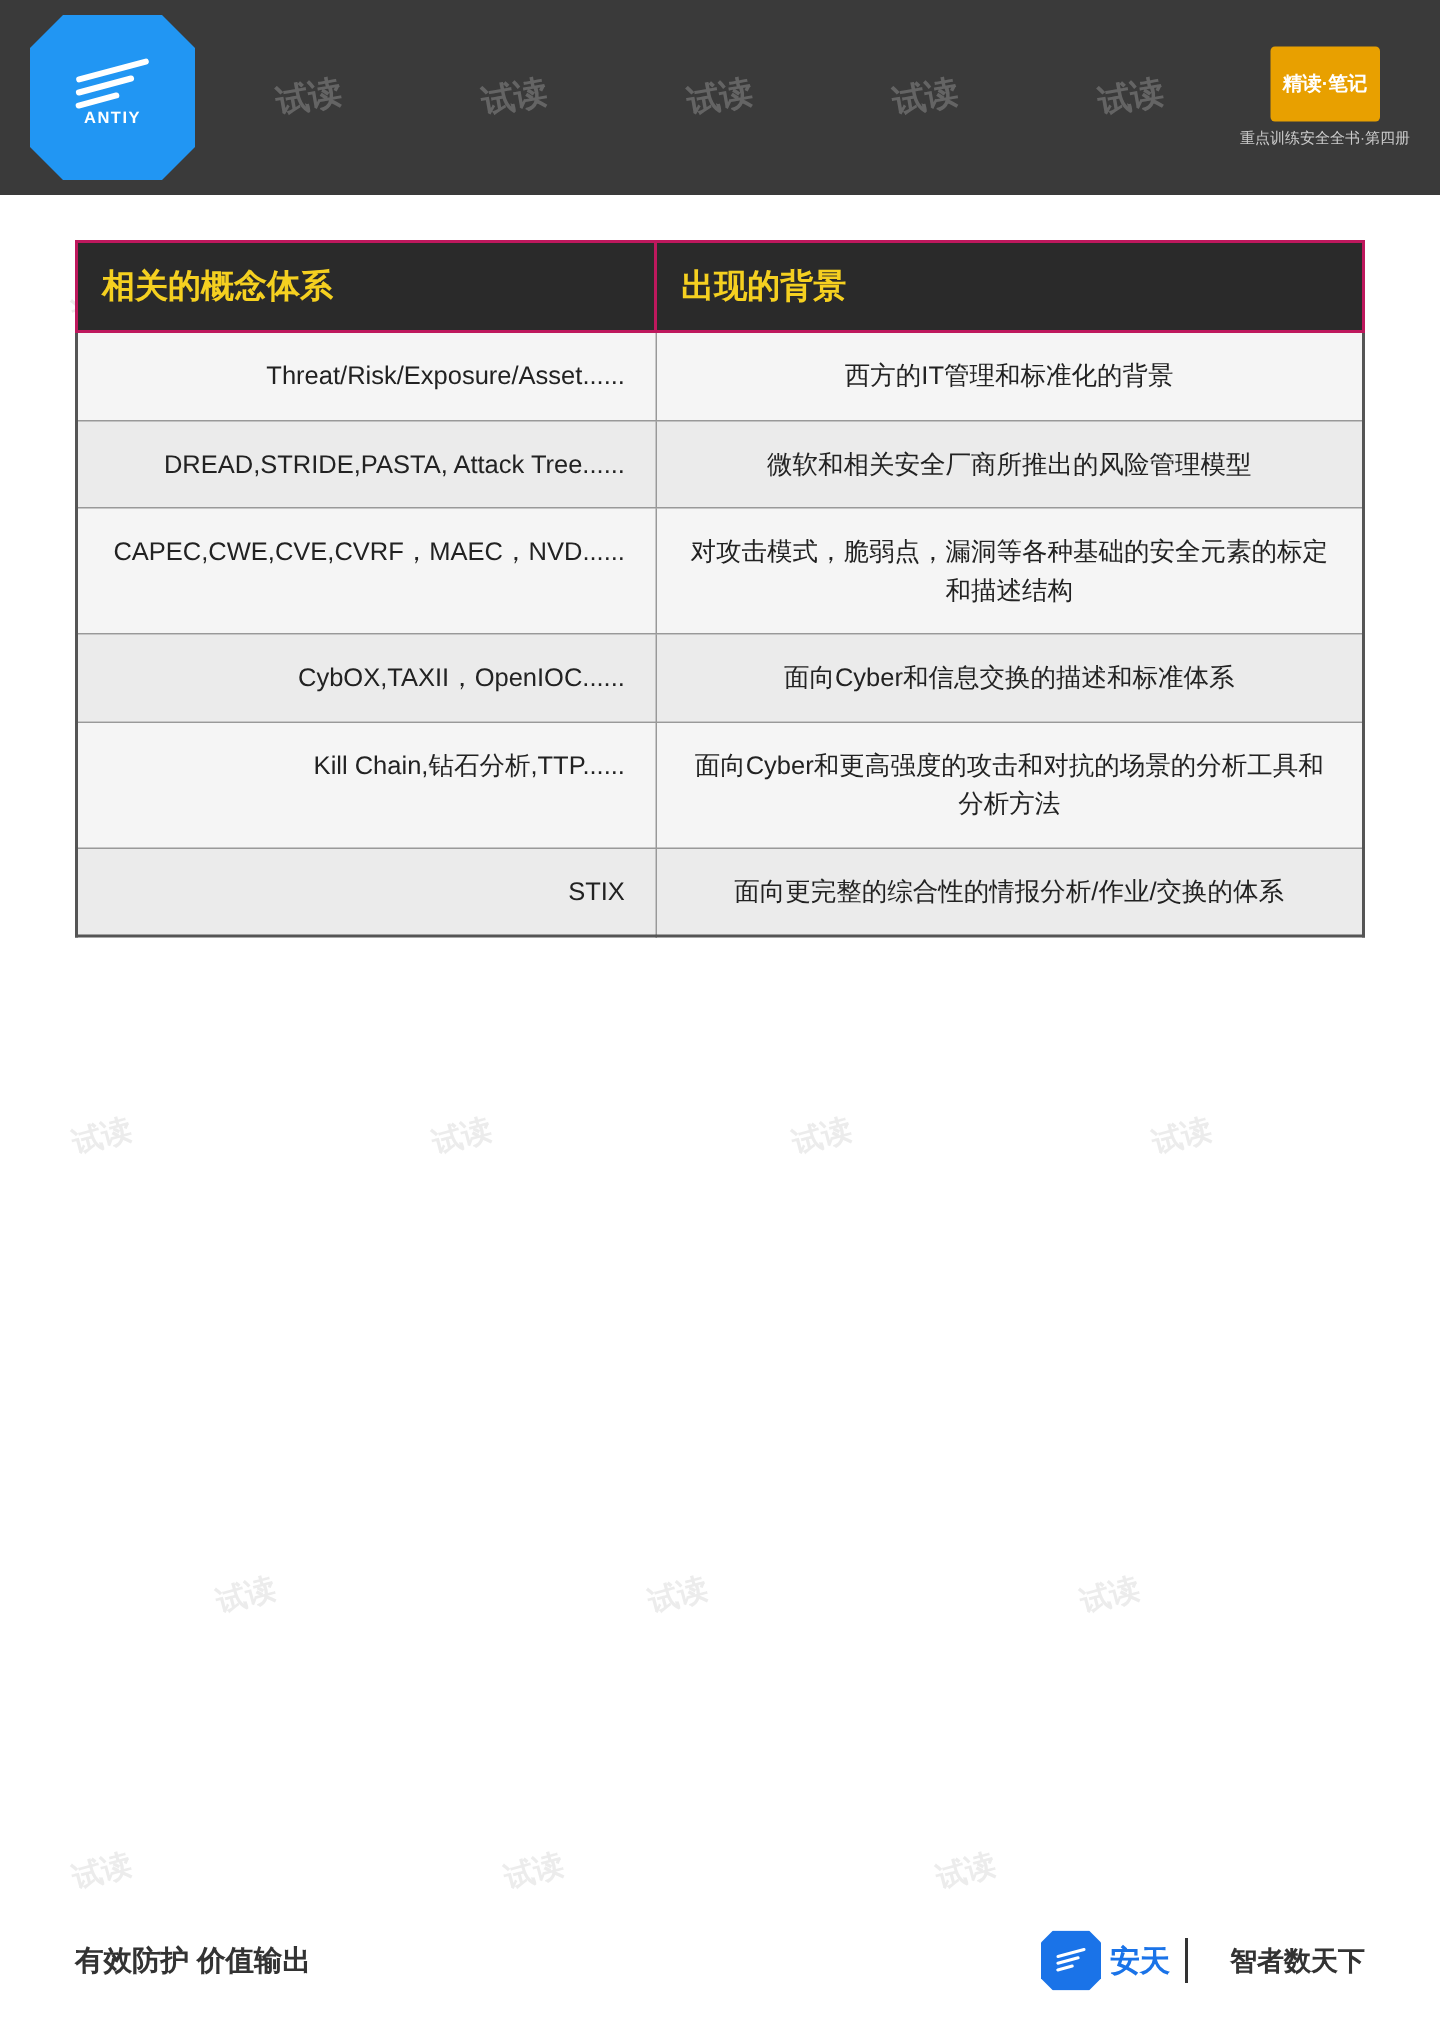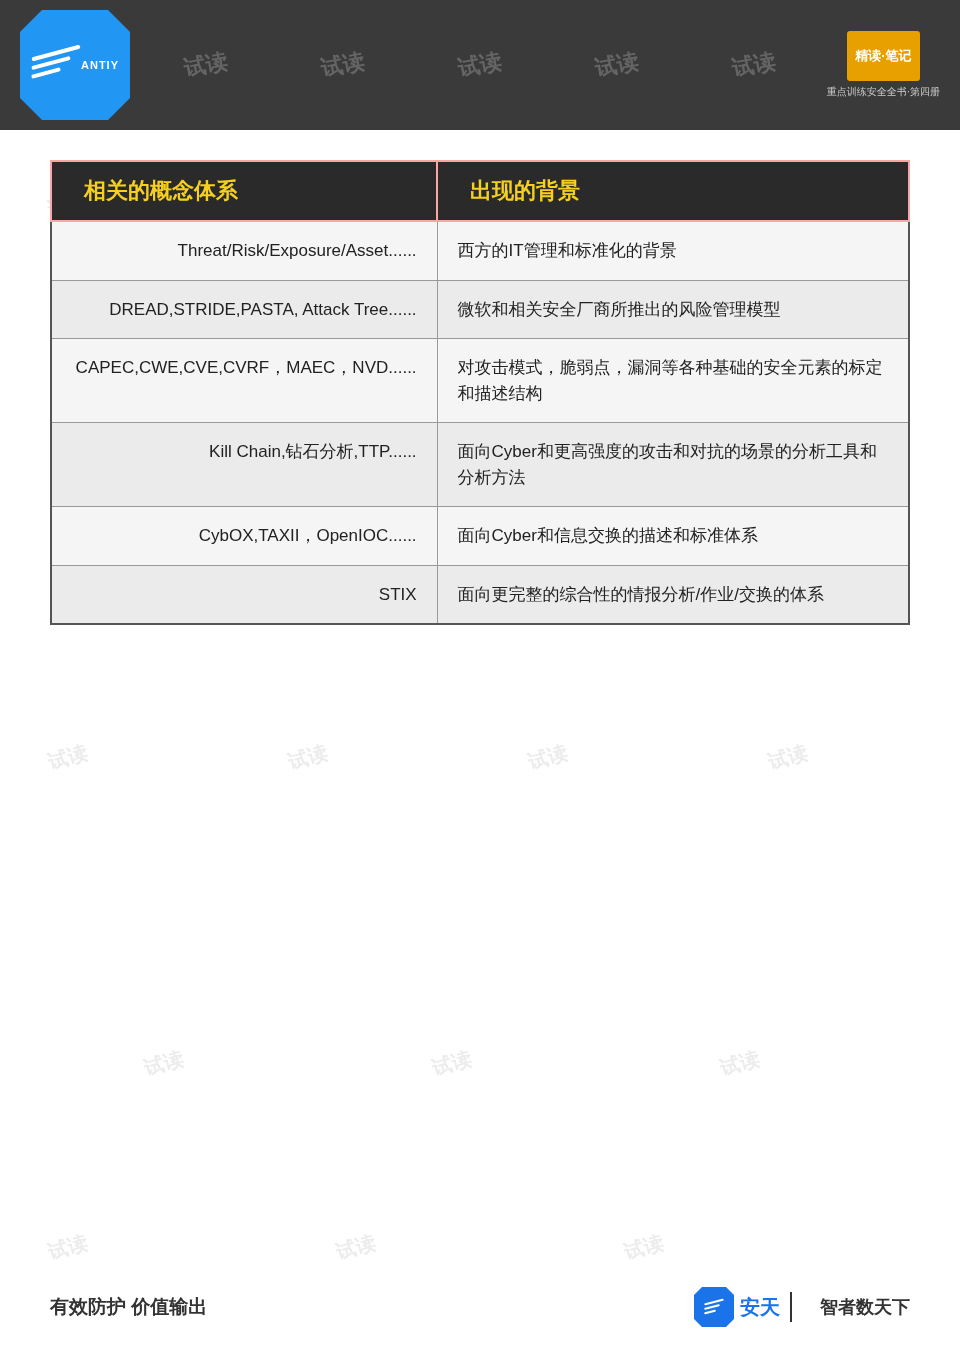--- a/index.html
+++ b/index.html
@@ -23,21 +23,21 @@
       overflow: hidden;
     }
 
     .header-logo {
       width: 110px;
       height: 110px;
       background: #2196f3;
       clip-path: polygon(20% 0%, 80% 0%, 100% 20%, 100% 80%, 80% 100%, 20% 100%, 0% 80%, 0% 20%);
       margin-left: 20px;
       display: flex;
-      flex-direction: row;
+      flex-direction: column;
       align-items: center;
       justify-content: center;
       position: relative;
       z-index: 10;
     }
 
     .logo-lines {
       display: flex;
       flex-direction: column;
       gap: 6px;
@@ -146,23 +146,23 @@
       width: 100%;
       border-collapse: collapse;
       border: 2px solid #555;
     }
 
     .data-table th {
       background: #2a2a2a;
       color: #f5d020;
       font-size: 22px;
       font-weight: bold;
-      padding: 14px 32px;
+      padding: 14px 16px;
       text-align: left;
-      border: 2px solid #fca5a5;
+      border: 2px solid #be185d;
     }
 
     .data-table td {
       padding: 16px 20px;
       border: 1.5px solid #999;
       vertical-align: top;
       font-size: 17px;
       color: #222;
       line-height: 1.5;
     }
@@ -175,20 +175,21 @@
       background: #ebebeb;
     }
 
     .col-left {
       width: 45%;
       text-align: right;
     }
 
     .col-right {
       width: 55%;
+      text-align: center;
     }
 
     
     .footer {
       position: absolute;
       bottom: 30px;
       left: 50px;
       right: 50px;
       display: flex;
       align-items: center;
@@ -319,26 +320,26 @@
         </tr>
         <tr>
           <td class="col-left">DREAD,STRIDE,PASTA, Attack Tree......</td>
           <td class="col-right">微软和相关安全厂商所推出的风险管理模型</td>
         </tr>
         <tr>
           <td class="col-left">CAPEC,CWE,CVE,CVRF，MAEC，NVD......</td>
           <td class="col-right">对攻击模式，脆弱点，漏洞等各种基础的安全元素的标定和描述结构</td>
         </tr>
         <tr>
+          <td class="col-left">CybOX,TAXII，OpenIOC......</td>
+          <td class="col-right">面向Cyber和信息交换的描述和标准体系</td>
+        </tr>
+        <tr>
           <td class="col-left">Kill Chain,钻石分析,TTP......</td>
           <td class="col-right">面向Cyber和更高强度的攻击和对抗的场景的分析工具和分析方法</td>
-        </tr>
-        <tr>
-          <td class="col-left">CybOX,TAXII，OpenIOC......</td>
-          <td class="col-right">面向Cyber和信息交换的描述和标准体系</td>
         </tr>
         <tr>
           <td class="col-left">STIX</td>
           <td class="col-right">面向更完整的综合性的情报分析/作业/交换的体系</td>
         </tr>
       </tbody>
   </table>
 </div>
 
 <div class="footer">

